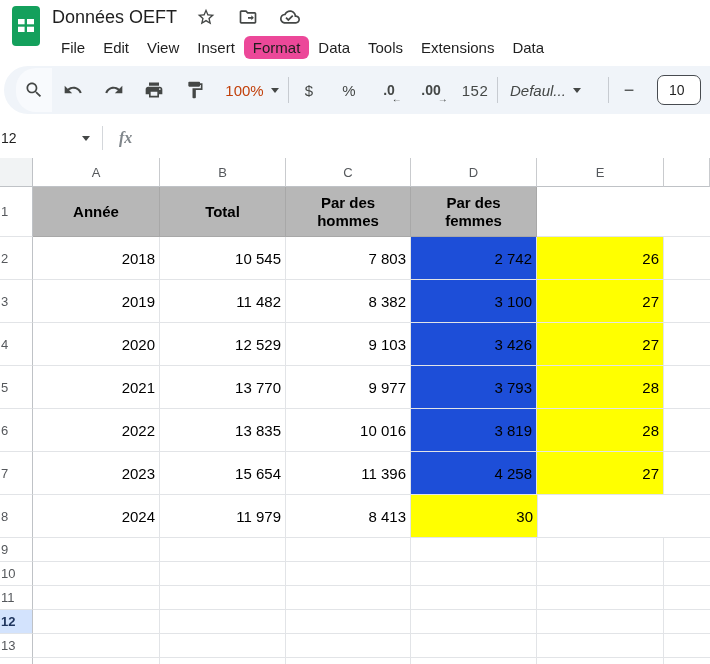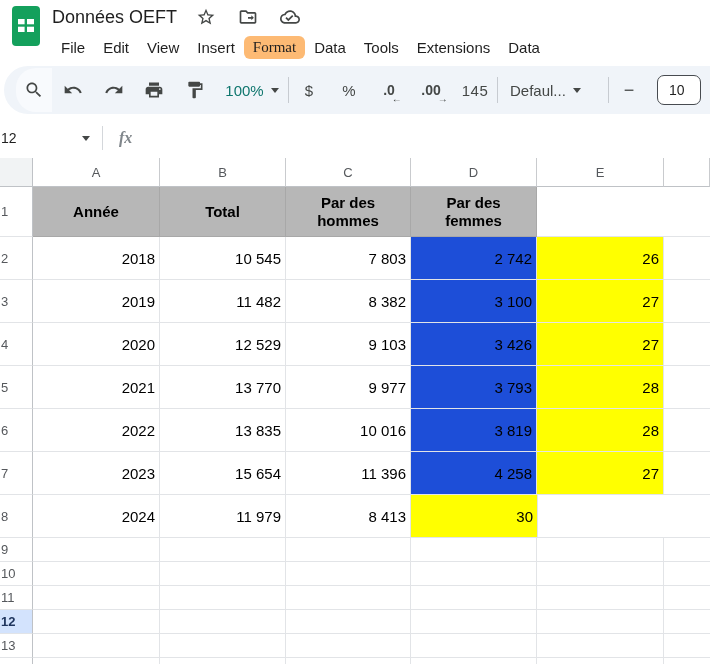--- a/index.html
+++ b/index.html
@@ -10,39 +10,39 @@
   
   .topbar { position:absolute; top:0; left:0; width:710px; height:62px; background:#fff; display:flex; }
   .logo-wrap { width:52px; display:flex; align-items:flex-start; justify-content:center; padding-top:6px; }
   .title-menus { flex:1; display:flex; flex-direction:column; }
   .title-row { display:flex; align-items:center; height:30px; margin-top:2px; }
   .doc-title { font-size:18px; color:#1f1f1f; margin-right:18px; }
   .tb-icon { width:22px; height:22px; margin-right:20px; display:flex; align-items:center; justify-content:center; color:#444746; }
   .tb-icon svg { width:20px; height:20px; fill:#444746; }
   .menu-row { display:flex; align-items:center; height:30px; }
   .menu-item { font-size:15px; color:#1f1f1f; padding:3px 9px; border-radius:6px; cursor:default; }
-  .menu-item.active { background:#fdba74;font-family:Liberation Serif, serif; }
+  .menu-item.active { background:#ec4899; }
 
   
   .toolbar-wrap { position:absolute; top:64px; left:0; width:710px; height:54px; overflow:hidden; }
   .toolbar-pill { position:absolute; left:4px; top:2px; width:740px; height:48px; background:#f0f4f9;
     border-radius:24px; display:flex; align-items:center; padding-left:12px; }
   .tbtn { display:flex; align-items:center; justify-content:center; color:#444746; font-size:15px; }
   .tbtn svg { width:20px; height:20px; fill:#444746; }
   .search-halo { background:#f8fafd; border-radius:20px 0 0 20px; height:44px; }
   .w36{width:36px}.w40{width:40px}.w42{width:42px}.w44{width:44px}
-  .zoom-ctrl { width:72px; display:flex; align-items:center; justify-content:center; color:#0f766e; font-size:15px; }
+  .zoom-ctrl { width:72px; display:flex; align-items:center; justify-content:center; color:#c2410c; font-size:15px; }
   .caret { width:0; height:0; border-left:4px solid transparent; border-right:4px solid transparent;
     border-top:5px solid #444746; margin-left:7px; }
   .tdiv { width:1px; height:26px; background:#c7cbd1; }
   .dec { position:relative; font-size:14px; color:#444746; font-weight:bold; }
   .dec .arr { position:absolute; font-size:10px; bottom:-6px; right:-7px; font-weight:normal; }
   .num-123 { font-size:15px; color:#444746; letter-spacing:0.5px; }
   .font-ctrl { width:110px; display:flex; align-items:center; padding-left:12px; color:#444746; font-size:15px; }
-  .font-ctrl .name { max-width:70px; overflow:hidden; white-space:nowrap; }
+  .font-ctrl .name { max-width:70px; overflow:hidden; white-space:nowrap;font-style:italic; }
   .minus-btn { font-size:18px; }
   .size-box { margin-left:8px; width:44px; height:30px; border:1.5px solid #474b50; border-radius:7px;
     display:flex; align-items:center; color:#1f1f1f; font-size:14px; padding-left:11px; background:#fff; }
 
   
   .formula-bar { position:absolute; top:118px; left:0; width:710px; height:40px; background:#fff;
     display:flex; align-items:center; }
   .name-box { width:78px; display:flex; align-items:center; padding-left:1px; font-size:14px; color:#1f1f1f; }
   .name-caret { width:0; height:0; border-left:4px solid transparent; border-right:4px solid transparent;
     border-top:5px solid #444746; margin-left:4px; }
@@ -153,21 +153,21 @@
       <span class="tdiv"></span>
       <span class="tbtn w40">$</span>
       <span class="tbtn w40">%</span>
       <span class="tbtn w40">
         <span class="dec"><span>.0</span><span class="arr">←</span></span>
       </span>
       <span class="tbtn w44">
         <span class="dec"><span>.00</span><span class="arr">→</span></span>
       </span>
       <span class="tbtn w44">
-        <span class="num-123">145</span>
+        <span class="num-123">152</span>
       </span>
       <span class="tdiv"></span>
       <span class="font-ctrl">
         <span class="name">Defaul...</span>
         <span class="caret"></span>
       </span>
       <span class="tdiv"></span>
       <span class="tbtn w40 minus-btn">−</span>
       <span class="size-box">
         <span>10</span>

